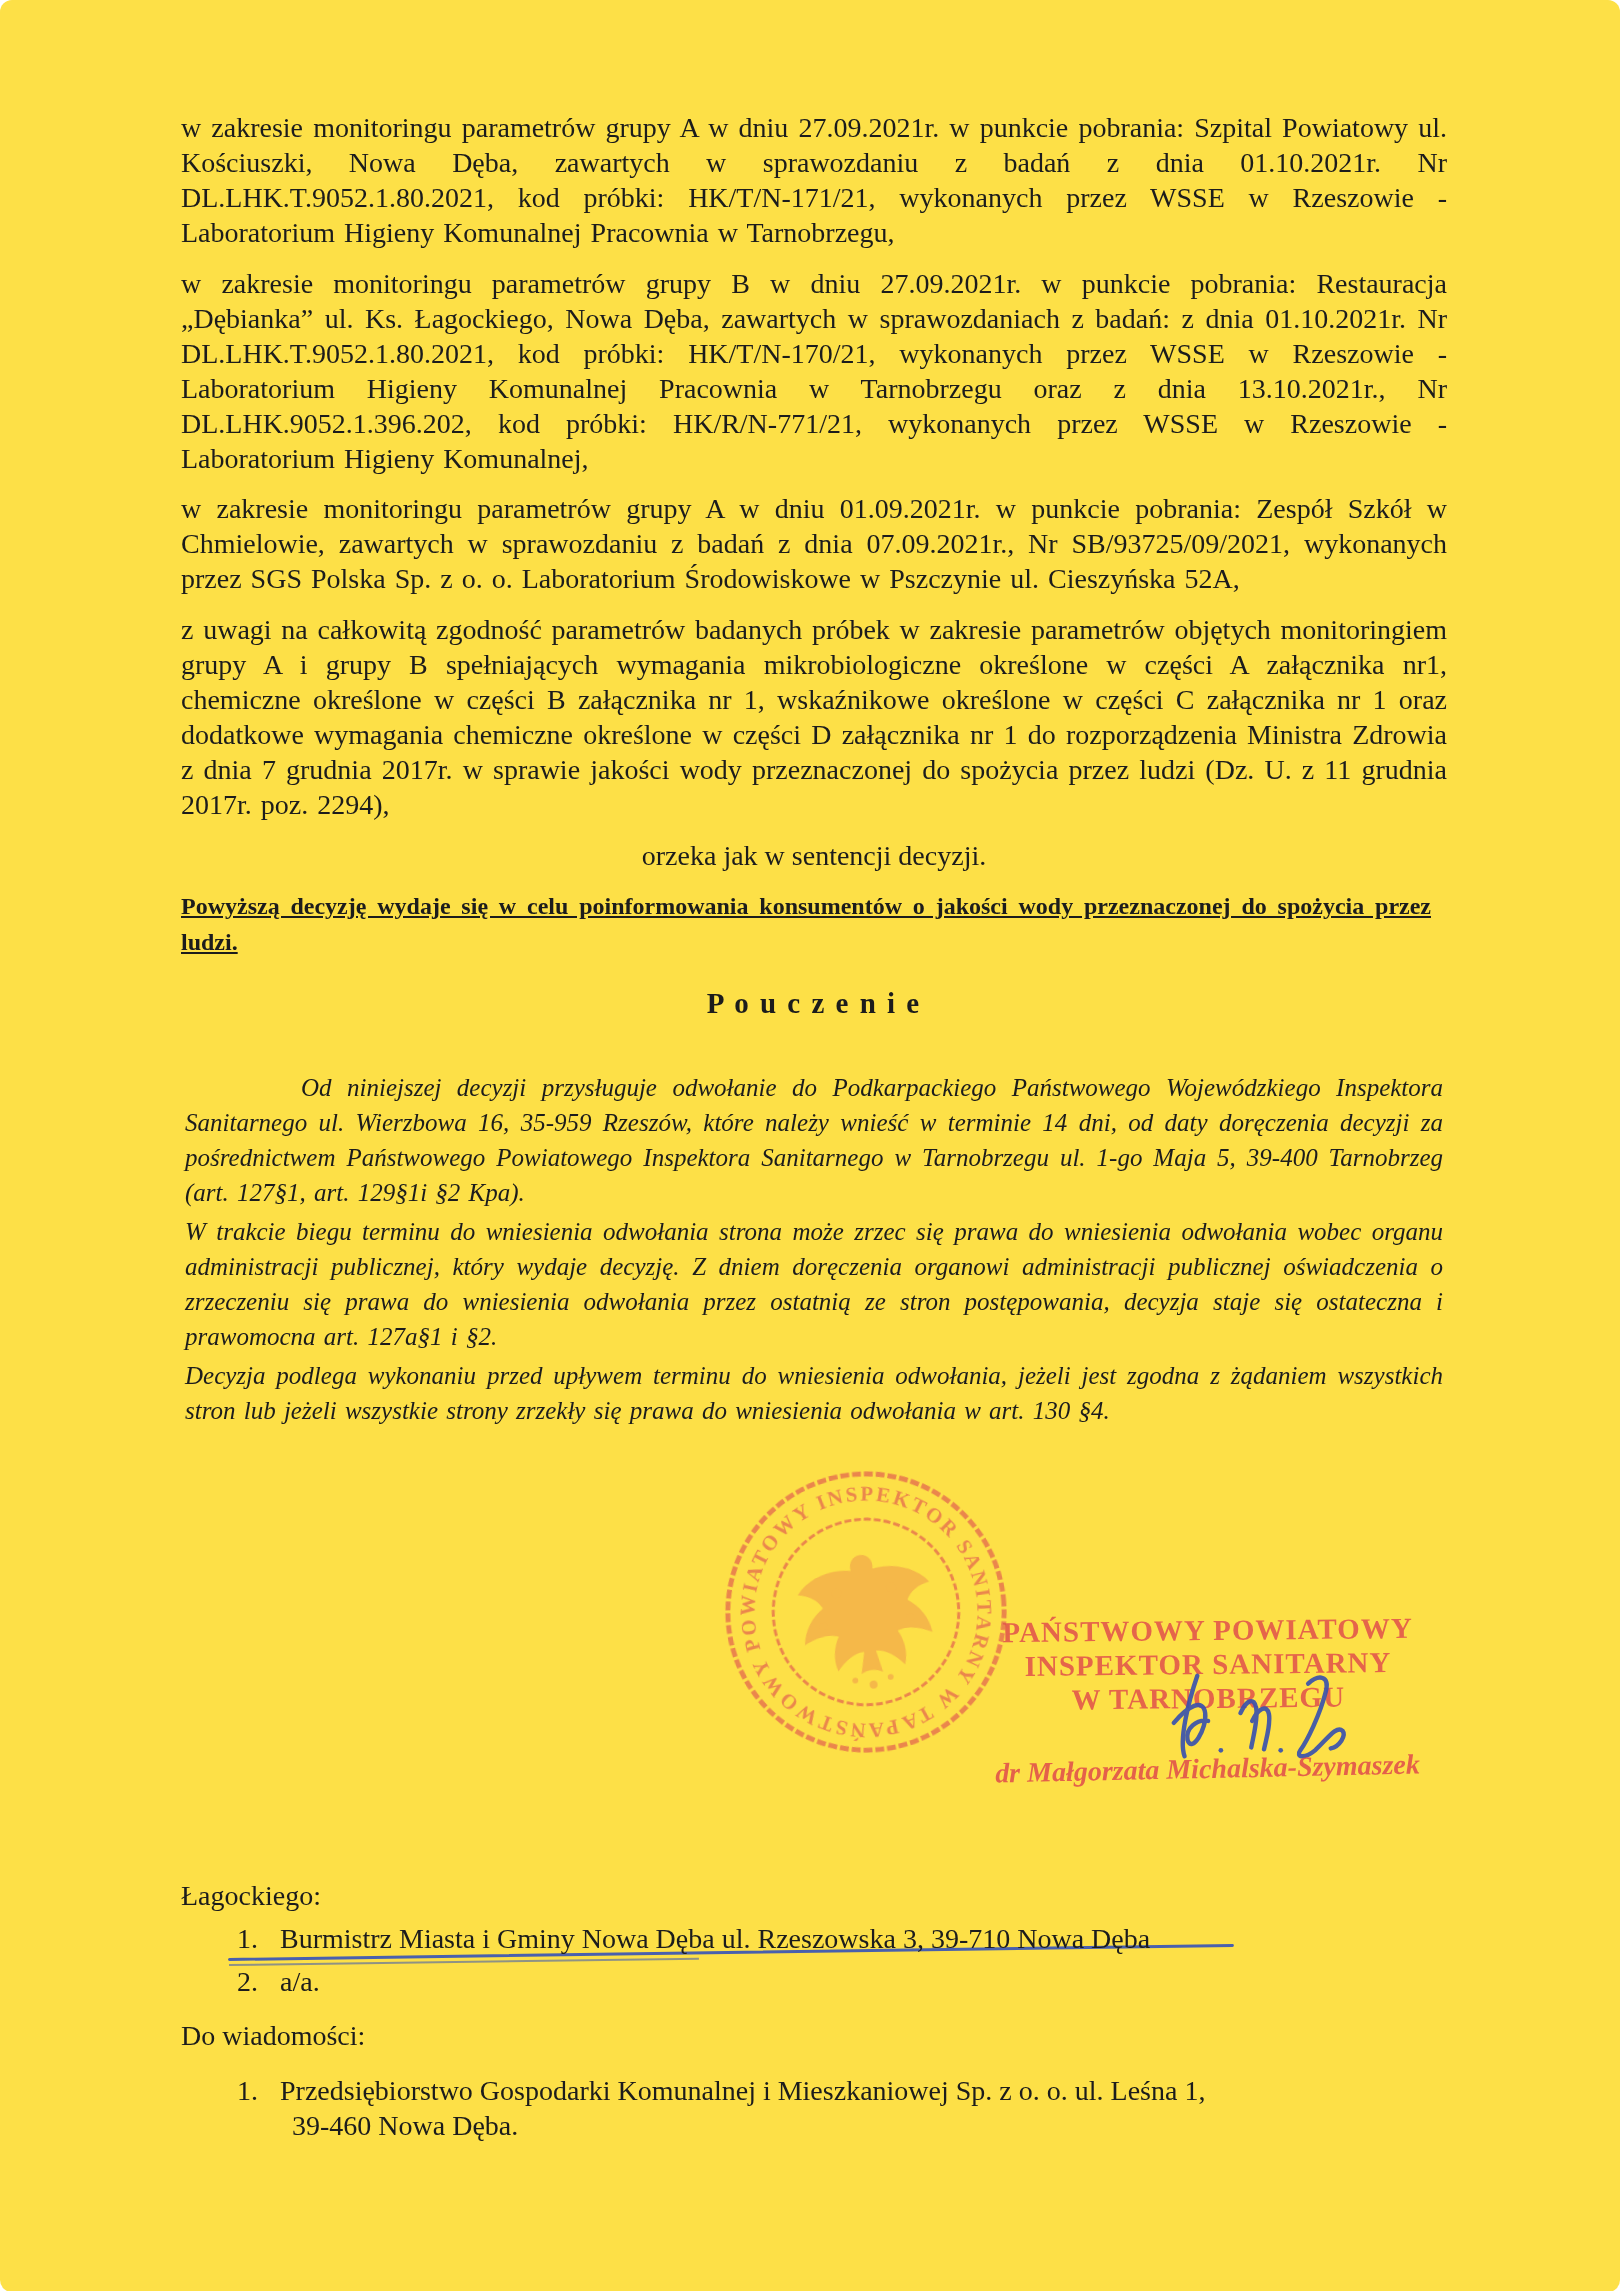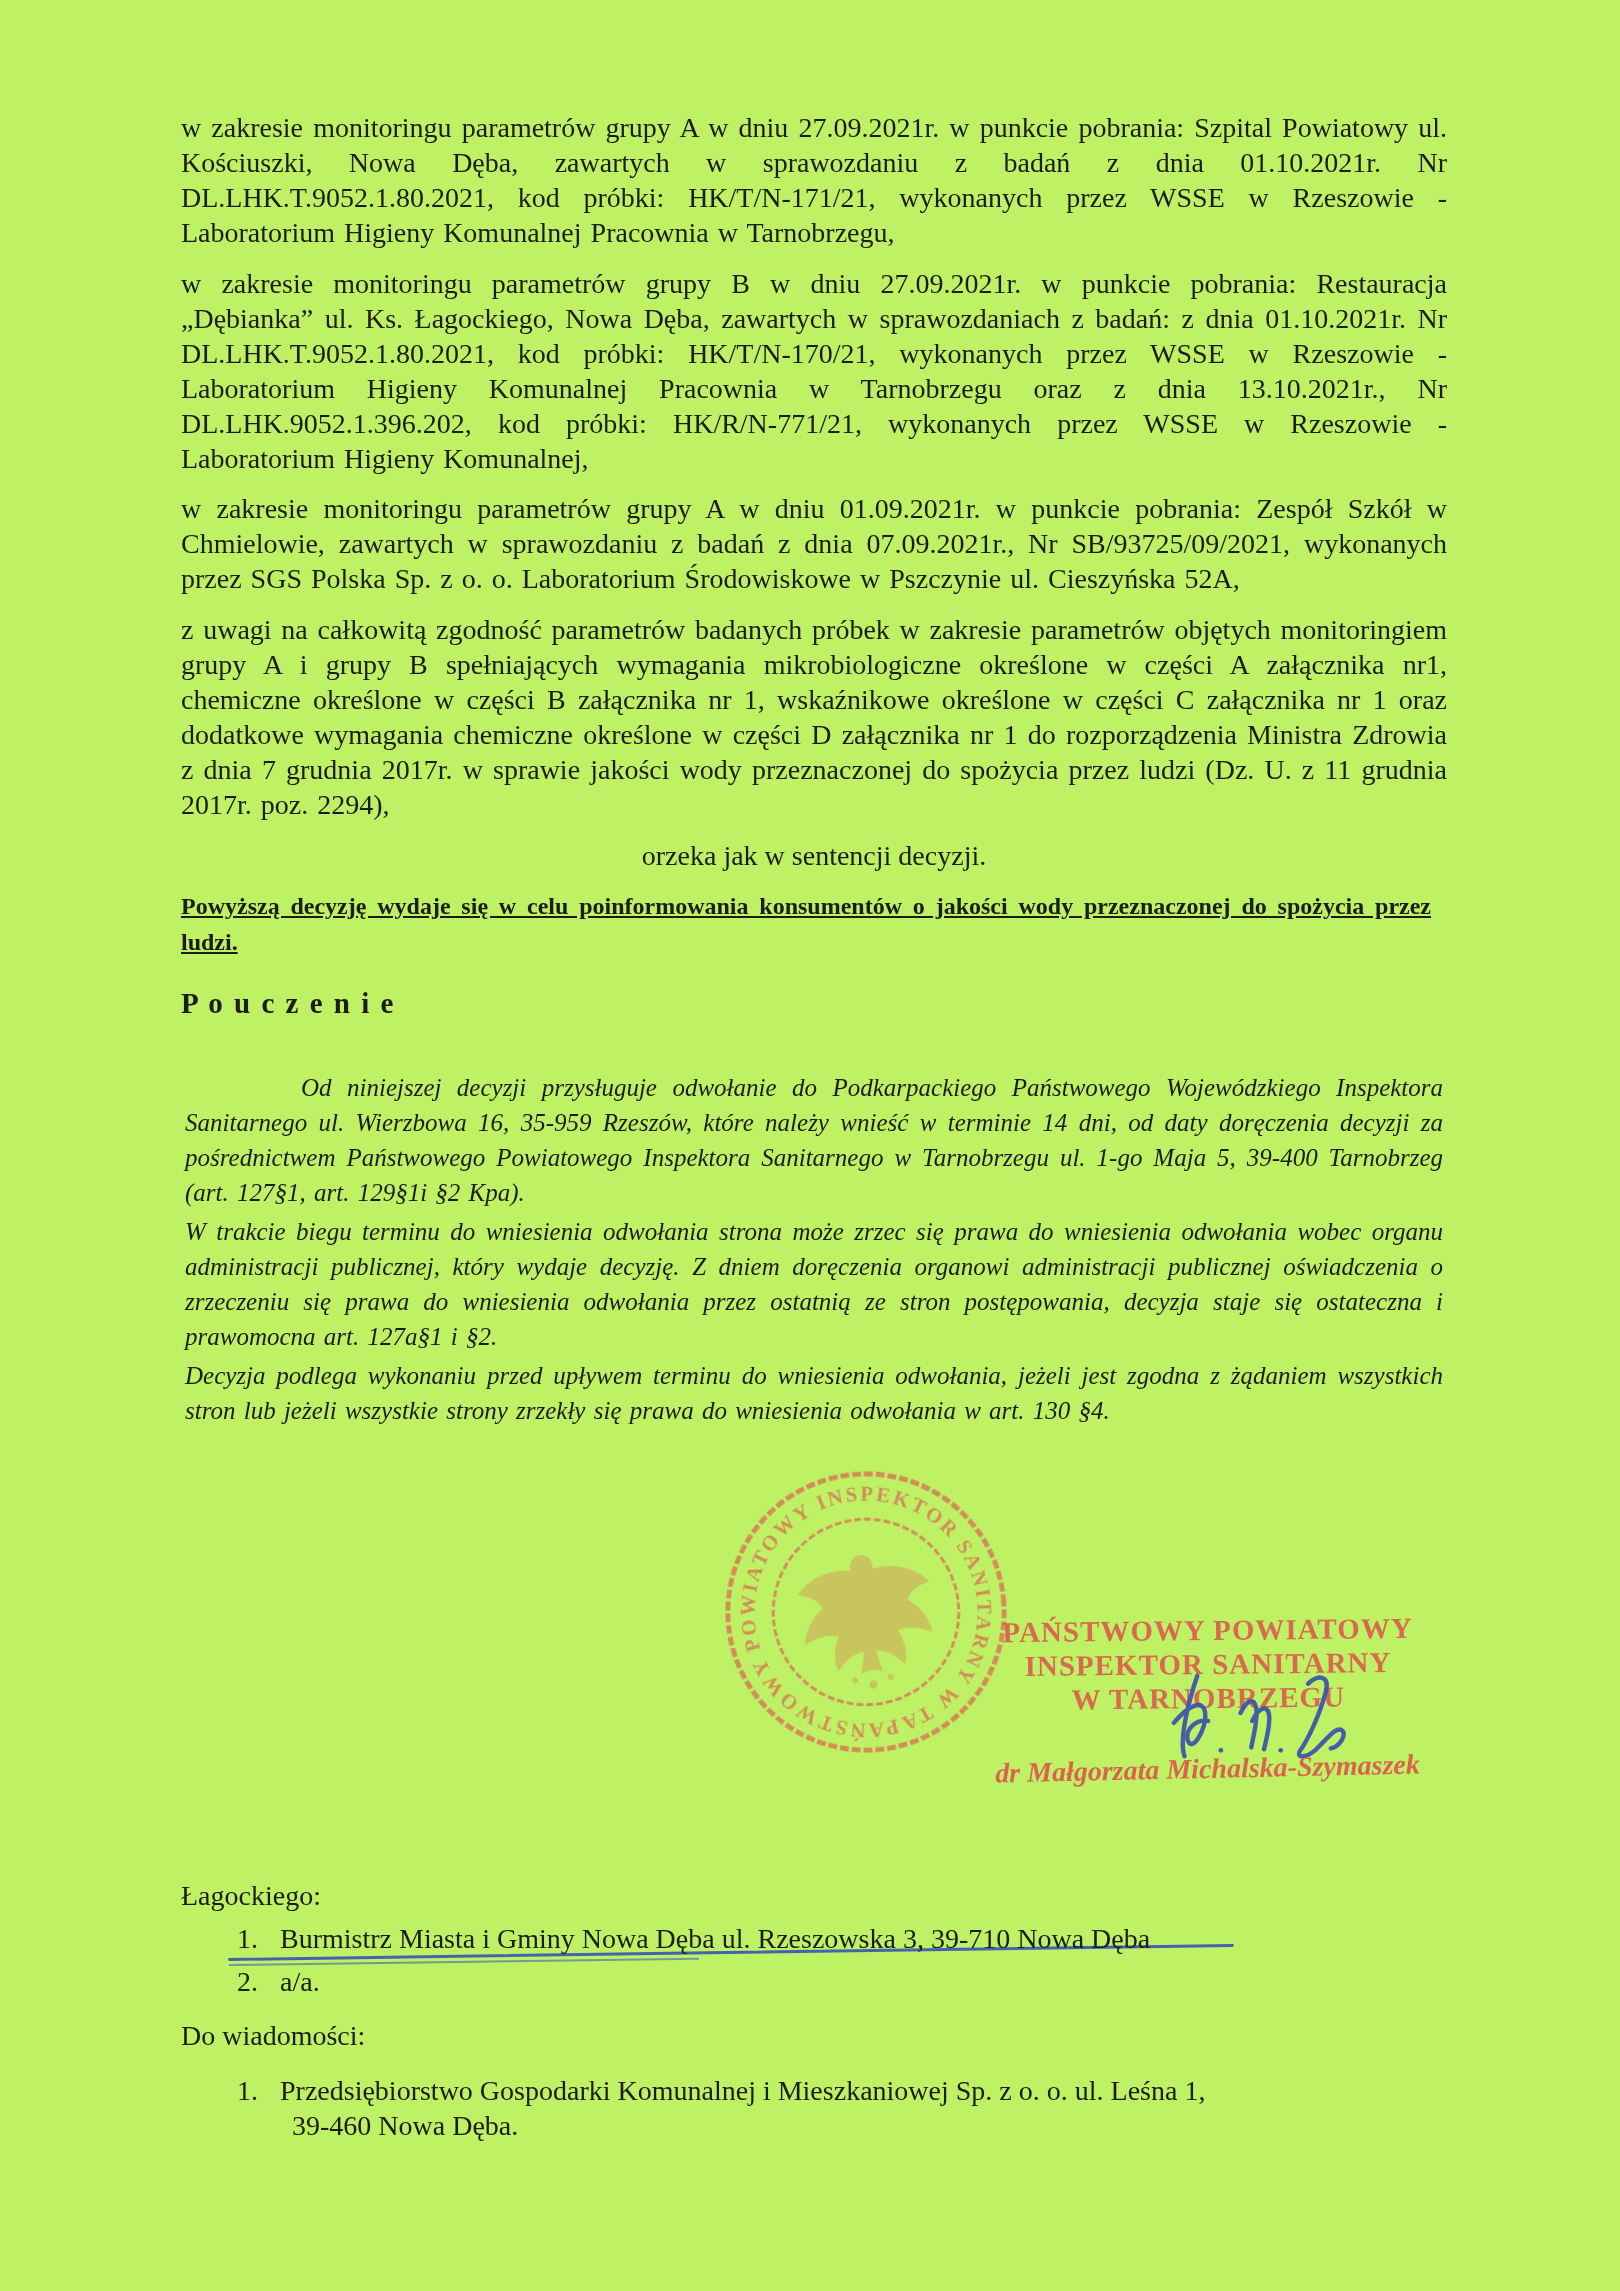--- a/index.html
+++ b/index.html
@@ -3,42 +3,42 @@
 <meta charset="utf-8">
 <style>
   html,body{margin:0;padding:0;}
   body{
     width:1620px;height:2292px;position:relative;
     background:#ffffff;
     font-family:"Liberation Serif","DejaVu Serif",serif;
     color:#1c1c1c;
     overflow:hidden;
   }
-  .page{position:absolute;inset:0;background:#bef264;}
+  .page{position:absolute;inset:0;background:#fde047;border-radius:12px;}
   .content{
     position:absolute;left:181px;top:0;width:1266px;
   }
   .para{
     font-size:28px;line-height:35px;
     text-align:justify;word-spacing:2px;
     margin:0 0 15.7px 0;
   }
   .para.first{margin-top:110px;}
   .para.gap-lg{margin-bottom:25.5px;}
   .emph{font-weight:bold;font-style:italic;}
   .prefix{margin-right:8.8px;}
   .ruling{
     font-size:28px;line-height:35px;text-align:center;margin:0 0 15.7px 0;
   }
   .purpose{
     font-size:24px;line-height:36px;font-weight:bold;
     text-align:justify;word-spacing:2.9px;margin:0 16px 0 0;text-decoration:underline;
   }
   .pouczenie{
-    font-size:29px;font-weight:bold;text-align:left;
+    font-size:29px;font-weight:bold;text-align:center;
     letter-spacing:2px;margin:25.5px 0 49px 0;line-height:35px;
   }
   .appeal p{
     font-style:italic;font-size:25px;line-height:35px;
     text-align:justify;word-spacing:2px;margin:4px;
   }
   .appeal p.indent{text-indent:116px;}
 
   
   .round-stamp{

